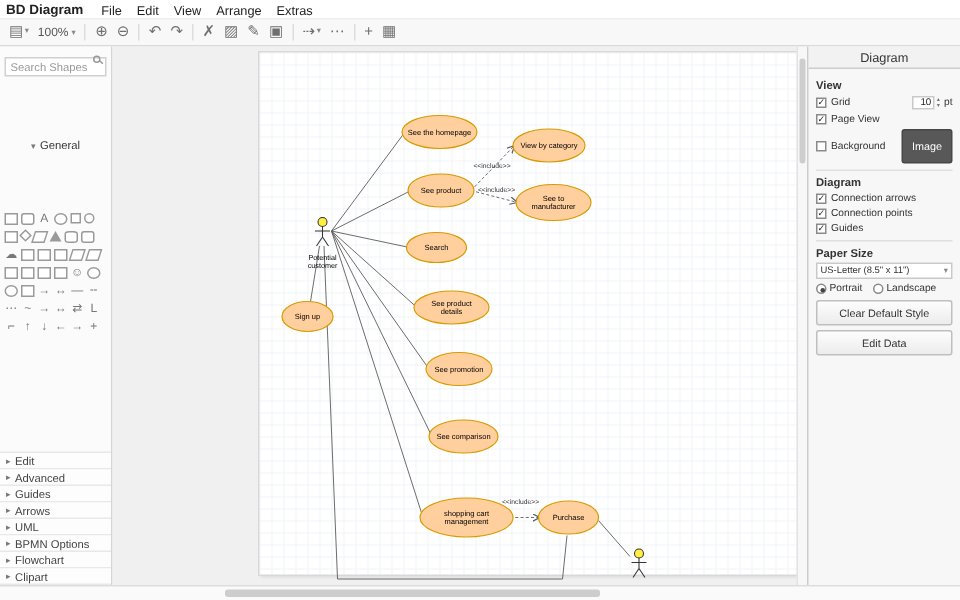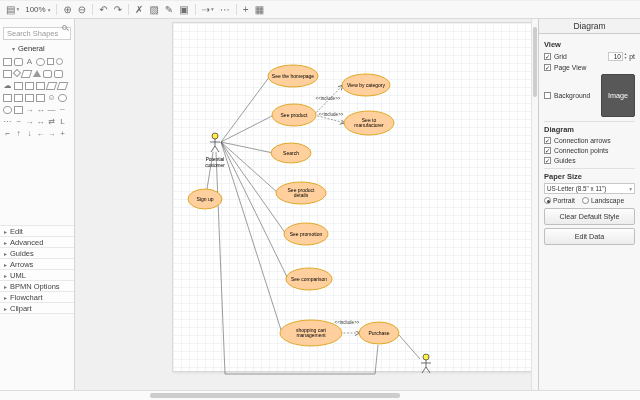--- a/index.html
+++ b/index.html
@@ -14,27 +14,27 @@
   
   .toolbar{height:19px;flex:0 0 auto;background:#f8f8f8;border-top:1px solid #eee;border-bottom:1px solid #d9d9d9;display:flex;align-items:center;padding:0 6px;gap:6px;}
   .ticon{color:#6f6f6f;font-size:10px;line-height:15px;cursor:default;display:inline-flex;align-items:center;gap:1px;}
   .tzoom{display:inline-flex;align-items:center;gap:2px;color:#555;font-size:8px;cursor:default;}
   .caret{font-size:5.5px;color:#888;}
   .tsep{width:1px;height:11px;background:#ddd;}
 
   .content{flex:1;display:flex;min-height:0;}
 
   
-  .sidebar{width:75px;flex:0 0 auto;background:#fbfbfb;border-right:1px solid #d5d5d5;display:flex;flex-direction:column;overflow:hidden;}
+  .sidebar{width:75px;flex:0 0 auto;background:#fbfbfb;border-right:1px solid #d5d5d5;display:flex;flex-direction:column;overflow:hidden;gap:36px;}
   .search-row{position:relative;margin:3px 3px 2px;}
   .search-row input{width:100%;height:13px;font-size:7.5px;border:1px solid #d0d0d0;background:#fff;padding:0 11px 0 3px;font-family:"Liberation Sans",sans-serif;color:#333;}
   .search-row input::placeholder{color:#999;}
   .mag{position:absolute;right:4px;top:3px;width:5px;height:5px;border:1px solid #999;border-radius:50%;}
   .mag::after{content:'';position:absolute;width:3px;height:1px;background:#999;transform:rotate(45deg);right:-2.5px;bottom:-1px;}
-  .general-header{font-size:7.5px;padding:2px 12px;color:#333;display:flex;gap:3px;align-items:center;}
+  .general-header{font-size:7.5px;padding:2px 12px;color:#333;display:flex;gap:3px;align-items:center;justify-content:center;}
   .tri-icon{font-size:6px;color:#777;}
   #palette{display:flex;flex-wrap:wrap;padding:1px 2px;height:170px;overflow:hidden;align-content:flex-start;}
   .shape{width:9px;height:8px;margin:2px 1px;display:flex;align-items:center;justify-content:center;cursor:default;}
   .s-rect,.s-round,.s-ell,.s-cir,.s-sq,.s-par,.s-cyl{border:1px solid #9a9a9a;background:#fff;width:9px;height:8px;}
   .s-round{border-radius:2px;}
   .s-ell{border-radius:50%;}
   .s-cir{width:7px;height:7px;border-radius:50%;}
   .s-sq{width:7px;height:7px;}
   .s-dia{width:6px;height:6px;border:1px solid #9a9a9a;background:#fff;transform:rotate(45deg);}
   .s-par{transform:skewX(-18deg);}
@@ -64,31 +64,35 @@
   .num-input{width:15px;height:9px;border:1px solid #c9c9c9;background:#fff;font-size:6.5px;display:inline-flex;align-items:center;justify-content:flex-end;padding:0 1px;margin-left:auto;}
   .stepper{display:inline-flex;flex-direction:column;font-size:3.5px;line-height:3.5px;color:#777;margin:0 2px 0 1px;}
   .unit{font-size:6.8px;color:#333;}
   .psep{border-top:1px solid #e0e0e0;margin:4px 0 2px;}
   .select{height:11px;border:1px solid #c9c9c9;background:#fff;display:flex;align-items:center;justify-content:space-between;padding:0 2px;font-size:6.3px;margin:2px 0;color:#333;}
   .radio-row{display:flex;align-items:center;gap:7px;margin:3px 0 4px;}
   .radio-opt{display:flex;align-items:center;}
   .radio{width:7px;height:7px;border:1px solid #8a8a8a;border-radius:50%;background:#fff;position:relative;margin-right:2px;flex:0 0 auto;}
   .radio.sel::after{content:'';position:absolute;left:1.5px;top:1.5px;width:3px;height:3px;border-radius:50%;background:#444;}
   .pbtn{display:block;width:100%;margin:3px 0;padding:3px 0;text-align:center;background:linear-gradient(#fdfdfd,#ececec);border:1px solid #bfbfbf;border-radius:2px;font-size:7.2px;color:#333;cursor:default;}
-  .pbtn.dark{width:34px;margin:0 0 0 auto;padding:16px 0;background:#585858;color:#fff;border-color:#474747;}
+  .pbtn.dark{width:34px;margin:0 0 0 auto;padding:6px 0;background:#585858;color:#fff;border-color:#474747;}
 
   
   .hscroll{height:10px;flex:0 0 auto;background:#fafafa;border-top:1px solid #ddd;position:relative;}
   .hthumb{position:absolute;left:150px;top:2px;width:250px;height:5px;background:#cdcdcd;border-radius:2px;}
 </style>
 </head>
 <body>
 
 <div class="app">
 
+  <div class="menubar">
+    <span class="app-title">BD Diagram</span>
+    <span id="menu-items"><span class="menu-item">File</span><span class="menu-item">Edit</span><span class="menu-item">View</span><span class="menu-item">Arrange</span><span class="menu-item">Extras</span></span>
+  </div>
 
   <div class="toolbar" id="toolbar">
       <span class="ticon">▤<span class="caret">▾</span></span>
       <span class="tzoom">
         <span>100%</span>
         <span class="caret">▾</span>
       </span>
       <span class="tsep"></span>
       <span class="ticon">⊕</span>
       <span class="ticon">⊖</span>

